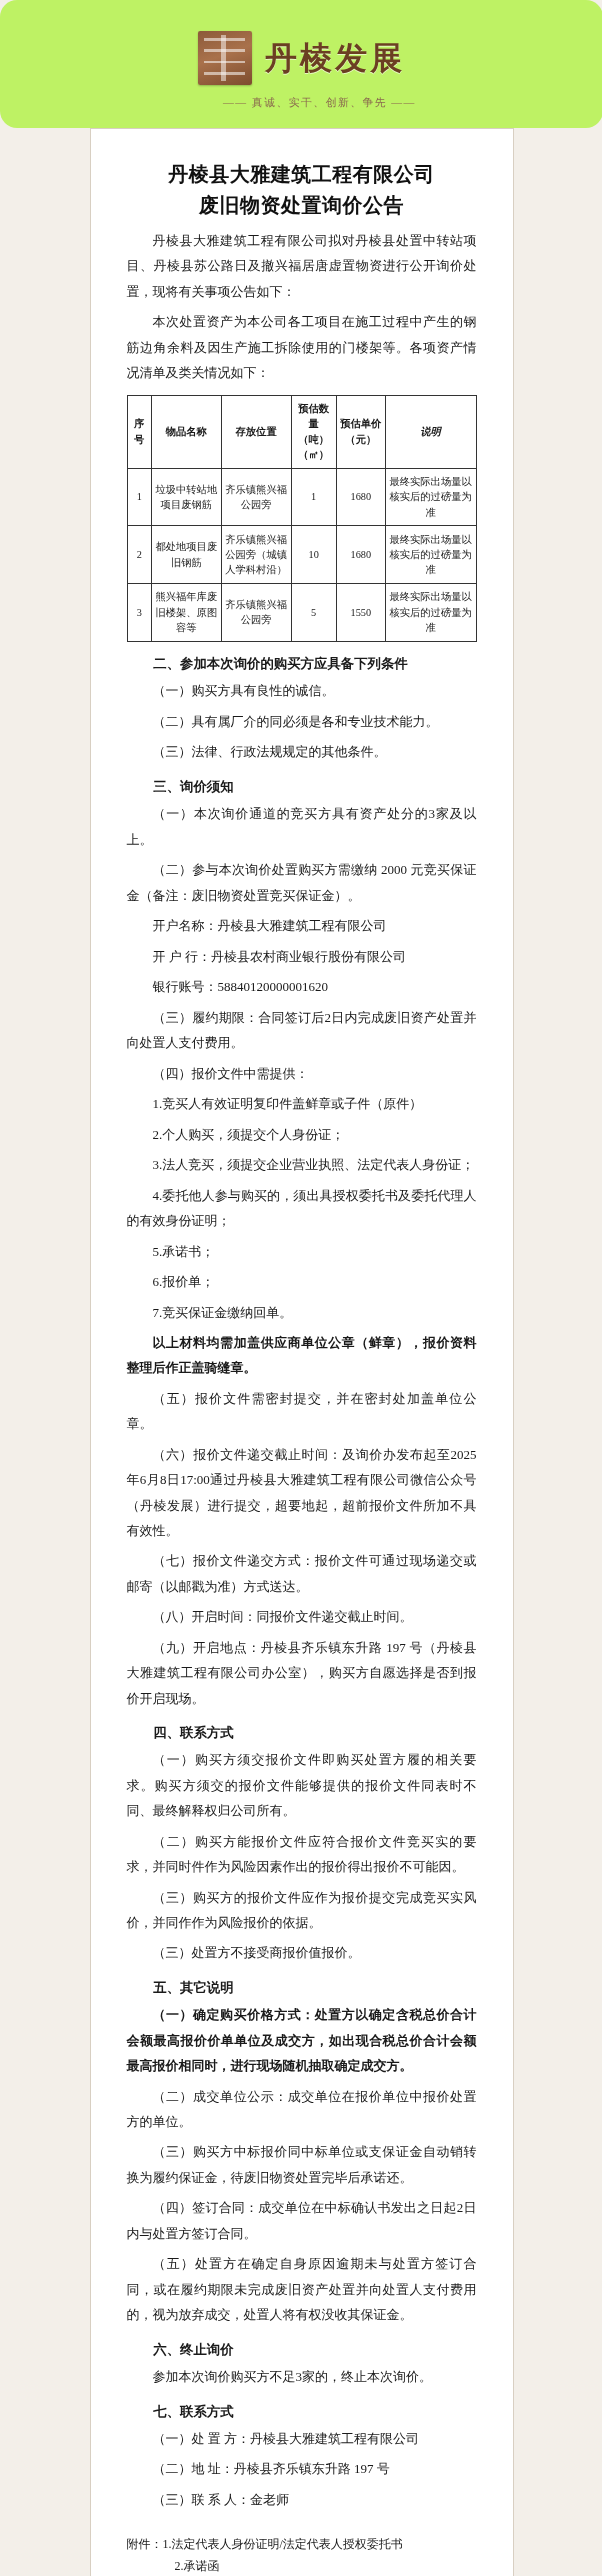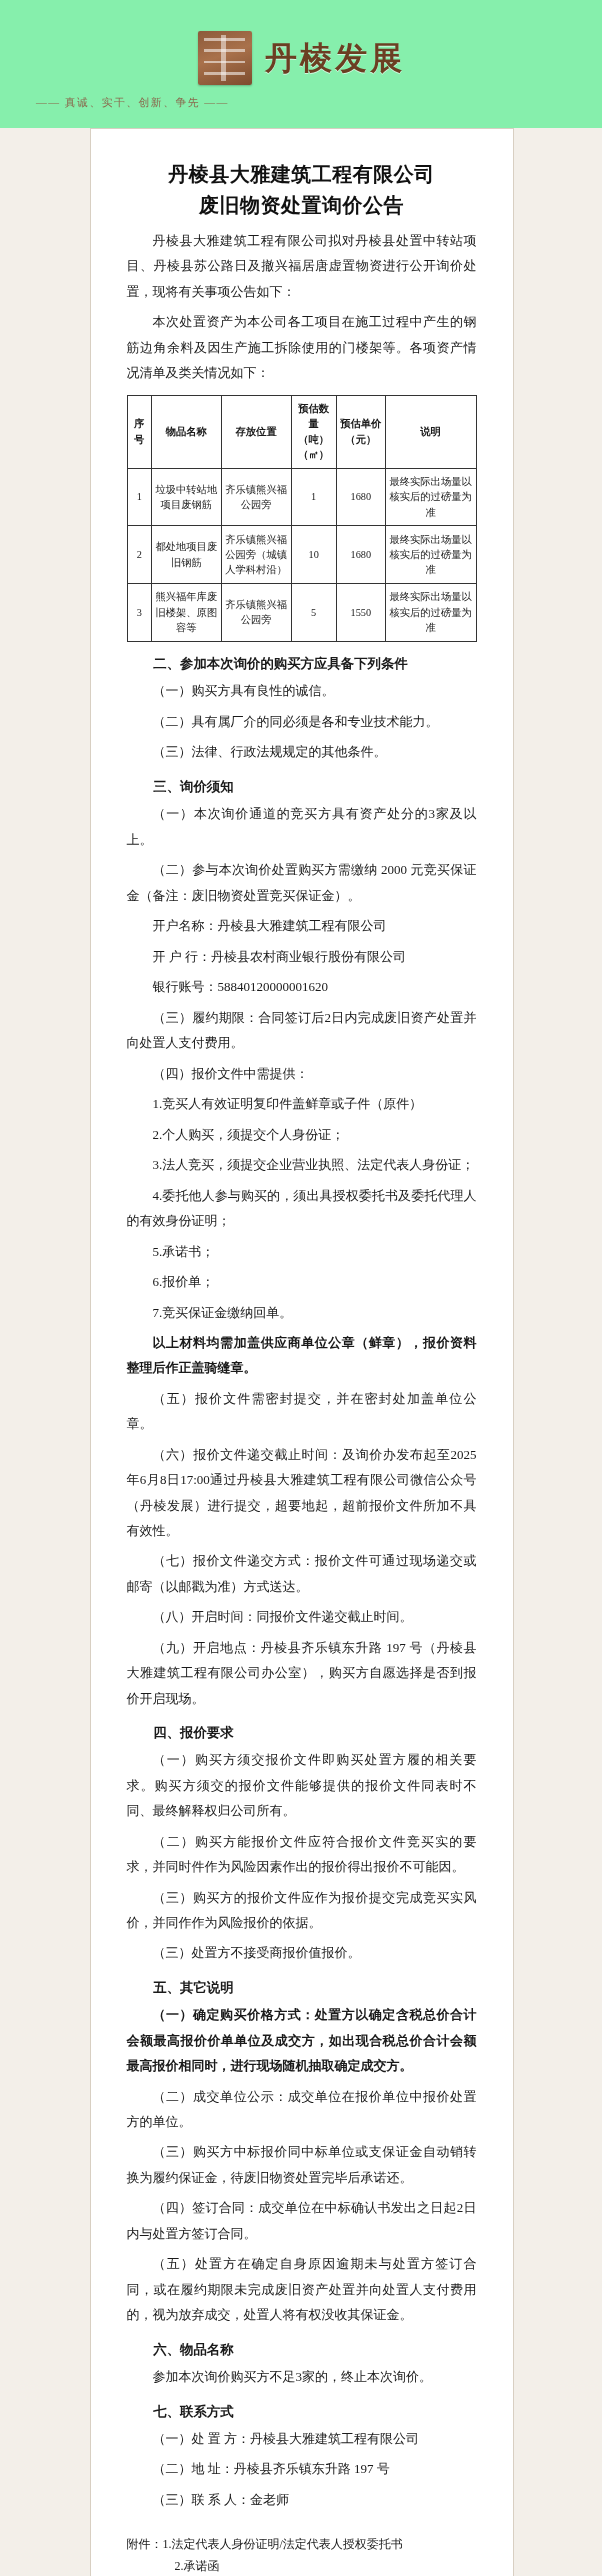--- a/index.html
+++ b/index.html
@@ -13,22 +13,24 @@
   .page {
     width: 603px;
     min-height: 3663px;
     position: relative;
     background: #f3efe9;
     padding-bottom: 31px;
   }
 
   
   .masthead {
-    background: #86efac;
+    background: #bef264;
     padding: 31px 0 17.5px 0;
+    text-align: center;
+    border-radius: 17px;
   }
   .logo-row {
     display: flex;
     align-items: center;
     justify-content: center;
     gap: 13.4px;
   }
   .logo-mark {
     width: 54px;
     height: 54px;
@@ -120,21 +122,21 @@
     text-align: center;
     line-height: 1.5;
     vertical-align: middle;
   }
   table.assets th { font-weight: bold; font-size: 10.3px; }
   .col-no { width: 7%; }
   .col-name { width: 20%; }
   .col-loc { width: 20%; }
   .col-qty { width: 13%; }
   .col-price { width: 14%; }
-  .col-note { width: 26%; }
+  .col-note { width: 26%; font-style: italic; }
 
   
   .signoff {
     margin-top: 23px;
     text-align: right;
     font-size: 13px;
     line-height: 2;
     position: relative;
     padding-right: 5.2px;
   }
@@ -295,34 +297,34 @@
     <p class="body">5.承诺书；</p>
     <p class="body">6.报价单；</p>
     <p class="body">7.竞买保证金缴纳回单。</p>
     <p class="body bold u">以上材料均需加盖供应商单位公章（鲜章），报价资料整理后作正盖骑缝章。</p>
     <p class="body">（五）报价文件需密封提交，并在密封处加盖单位公章。</p>
     <p class="body">（六）报价文件递交截止时间：及询价办发布起至2025年6月8日17:00通过丹棱县大雅建筑工程有限公司微信公众号（丹棱发展）进行提交，超要地起，超前报价文件所加不具有效性。</p>
     <p class="body">（七）报价文件递交方式：报价文件可通过现场递交或邮寄（以邮戳为准）方式送达。</p>
     <p class="body">（八）开启时间：同报价文件递交截止时间。</p>
     <p class="body">（九）开启地点：丹棱县齐乐镇东升路 197 号（丹棱县大雅建筑工程有限公司办公室），购买方自愿选择是否到报价开启现场。</p>
 
-    <h2 class="sec">四、报价要求</h2>
+    <h2 class="sec">四、联系方式</h2>
     <p class="body">（一）购买方须交报价文件即购买处置方履的相关要求。购买方须交的报价文件能够提供的报价文件同表时不同、最终解释权归公司所有。</p>
     <p class="body">（二）购买方能报价文件应符合报价文件竞买实的要求，并同时件作为风险因素作出的报价得出报价不可能因。</p>
     <p class="body">（三）购买方的报价文件应作为报价提交完成竞买实风价，并同作作为风险报价的依据。</p>
     <p class="body">（三）处置方不接受商报价值报价。</p>
 
     <h2 class="sec">五、其它说明</h2>
     <p class="body bold">（一）确定购买价格方式：处置方以确定含税总价合计会额最高报价价单单位及成交方，如出现合税总价合计会额最高报价相同时，进行现场随机抽取确定成交方。</p>
     <p class="body">（二）成交单位公示：成交单位在报价单位中报价处置方的单位。</p>
     <p class="body">（三）购买方中标报价同中标单位或支保证金自动销转换为履约保证金，待废旧物资处置完毕后承诺还。</p>
     <p class="body">（四）签订合同：成交单位在中标确认书发出之日起2日内与处置方签订合同。</p>
     <p class="body">（五）处置方在确定自身原因逾期未与处置方签订合同，或在履约期限未完成废旧资产处置并向处置人支付费用的，视为放弃成交，处置人将有权没收其保证金。</p>
 
-    <h2 class="sec">六、物品名称</h2>
+    <h2 class="sec">六、终止询价</h2>
     <p class="body">参加本次询价购买方不足3家的，终止本次询价。</p>
 
     <h2 class="sec">七、联系方式</h2>
     <p class="body">（一）处 置 方：丹棱县大雅建筑工程有限公司</p>
     <p class="body">（二）地    址：丹棱县齐乐镇东升路 197 号</p>
     <p class="body">（三）联 系 人：金老师</p>
 
     <div class="attach">
       <div class="ln">附件：1.法定代表人身份证明/法定代表人授权委托书</div>
       <div class="ln ln2">2.承诺函</div>

